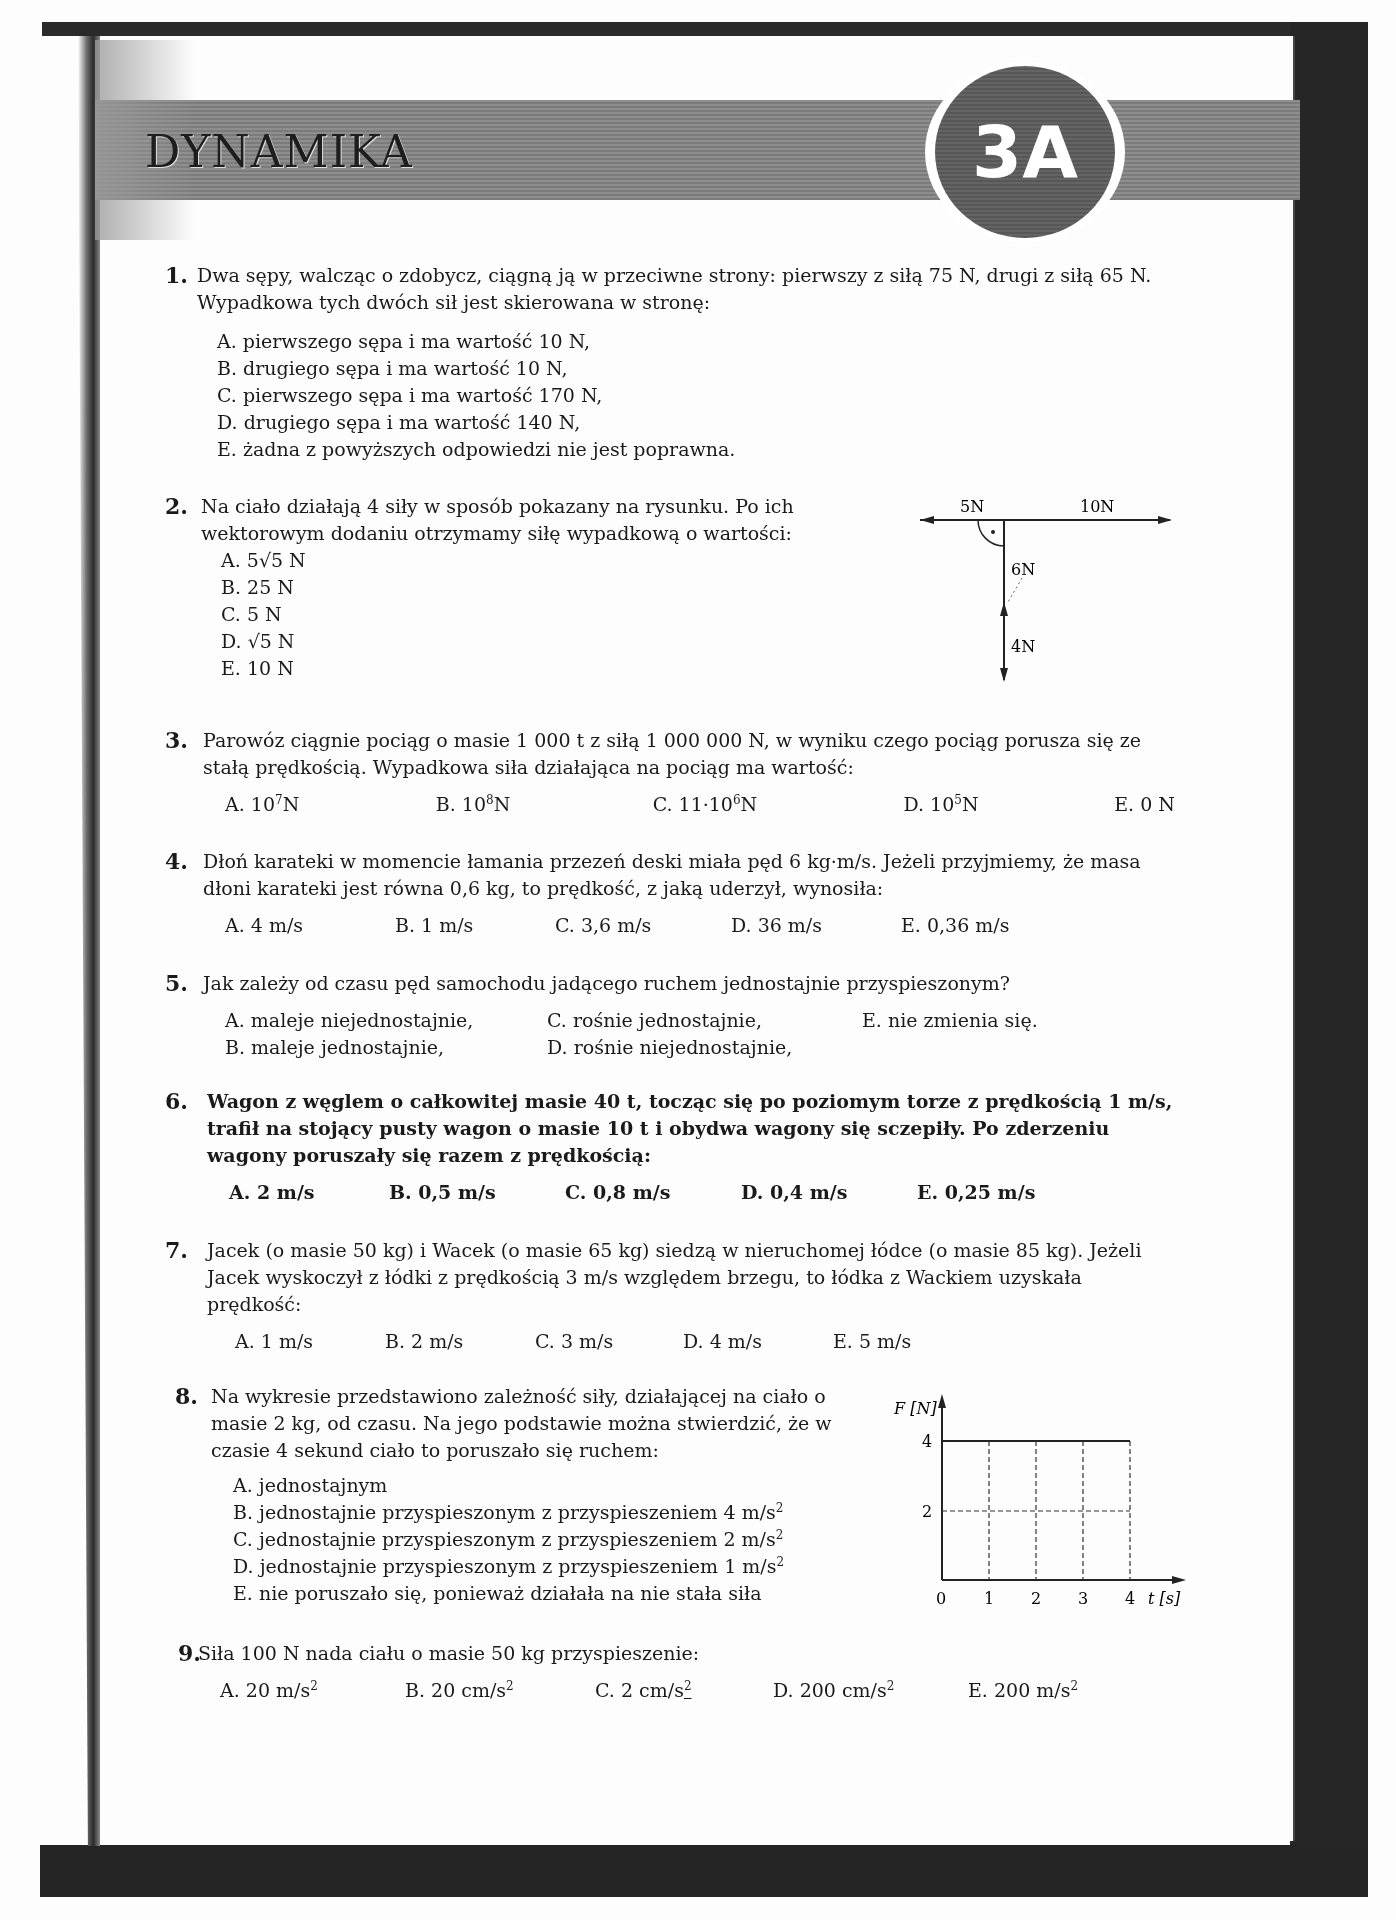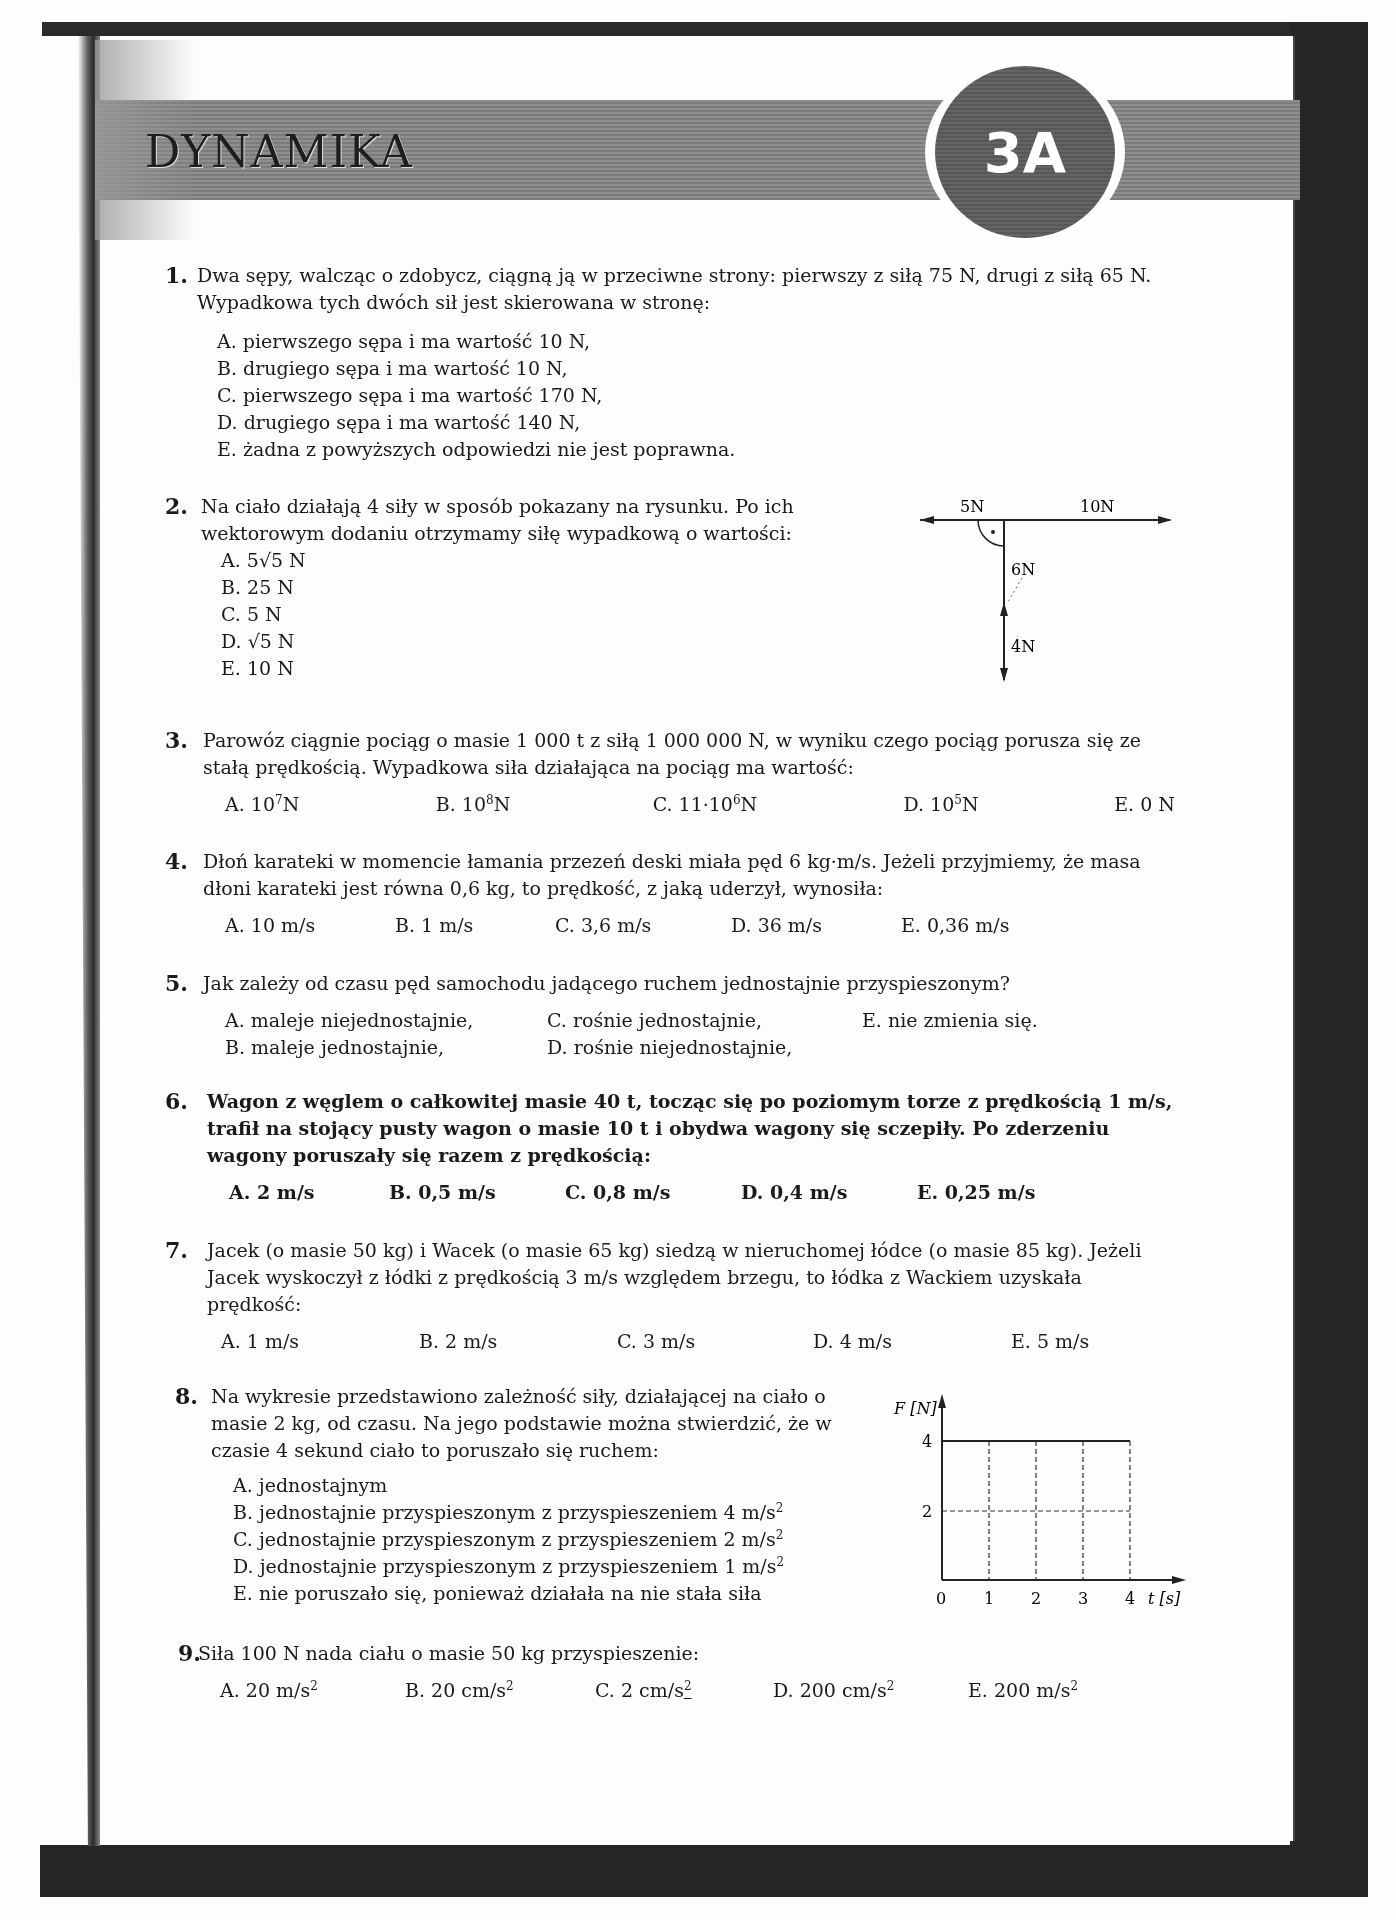--- a/index.html
+++ b/index.html
@@ -7,21 +7,21 @@
   .frame-top { position:absolute; left:42px; top:22px; width:1325px; height:14px; background:#2a2a2a; }
   .frame-right { position:absolute; left:1290px; top:22px; width:78px; height:1858px; background:#262626; }
   .frame-right-gap { position:absolute; left:1267px; top:36px; width:26px; height:1805px; background:#fdfdfd; border-right:2px solid #444; }
   .frame-bottom { position:absolute; left:40px; top:1845px; width:1328px; height:52px; background:#252525; }
   .frame-left { position:absolute; left:78px; top:36px; width:22px; height:1810px; background:linear-gradient(90deg,#fdfdfd 0%,#6a6a6a 40%,#2b2b2b 70%,#888 100%); clip-path:polygon(0 0,100% 0,100% 100%,45% 100%); }
   .banner { position:absolute; left:95px; top:100px; width:1205px; height:100px; background:repeating-linear-gradient(0deg,#7b7b7b 0 2px,#8e8e8e 2px 4px); }
   .banner-fade { position:absolute; left:95px; top:40px; width:100px; height:200px; background:linear-gradient(90deg,#9a9a9a,rgba(255,255,255,0)); opacity:.8; }
   .banner-title { position:absolute; left:145px; top:126px; font-family:"DejaVu Serif", serif; font-size:44px; letter-spacing:1px; color:#1e1e1e; text-shadow:1px 1px 0 #ddd; }
   .badge-ring { position:absolute; left:925px; top:62px; width:200px; height:180px; border-radius:50%; background:#fff; }
   .badge { position:absolute; left:935px; top:66px; width:180px; height:172px; border-radius:50%; background:repeating-linear-gradient(0deg,#575757 0 2px,#646464 2px 4px); display:flex; align-items:center; justify-content:center; }
-  .badge span { color:#fff; font-family:"DejaVu Sans", sans-serif; font-size:56px; font-weight:bold; }
+  .badge span { color:#fff; font-family:"DejaVu Sans", sans-serif; font-size:72px; font-weight:bold; }
 
   .q { position:absolute; font-size:19px; line-height:27px; }
   .qnum { position:absolute; font-weight:bold; font-size:22px; }
   .qtext { display:block; }
   .opt { display:block; }
   .row-opts { display:flex; }
   .row-opts span { display:inline-block; }
   sup { font-size:12px; line-height:0; }
 
   svg text { font-family:"DejaVu Serif", serif; }
@@ -99,21 +99,21 @@
       <span><span>E. 0 N</span></span>
     </div>
   </div>
 </div>
 
 <div class="q" style="left:165px; top:848px; width:1010px;">
   <span class="qnum" style="left:0; top:0;">4.</span>
   <div style="margin-left:38px;">
     <span class="qtext" style="width:975px;">Dłoń karateki w momencie łamania przezeń deski miała pęd 6 kg·m/s. Jeżeli przyjmiemy, że masa dłoni karateki jest równa 0,6 kg, to prędkość, z jaką uderzył, wynosiła:</span>
     <div class="row-opts" style="margin-left:22px; margin-top:10px;">
-      <span style="width:170px;">A. 10 m/s</span>
+      <span style="width:170px;">A. 4 m/s</span>
       <span style="width:160px;">B. 1 m/s</span>
       <span style="width:176px;">C. 3,6 m/s</span>
       <span style="width:170px;">D. 36 m/s</span>
       <span>E. 0,36 m/s</span>
     </div>
   </div>
 </div>
 
 <div class="q" style="left:165px; top:970px; width:1010px;">
   <span class="qnum" style="left:0; top:0;">5.</span>
@@ -140,21 +140,21 @@
       <span style="width:176px;">D. 0,4 m/s</span>
       <span>E. 0,25 m/s</span>
     </div>
   </div>
 </div>
 
 <div class="q" style="left:165px; top:1237px; width:1010px;">
   <span class="qnum" style="left:0; top:0;">7.</span>
   <div style="margin-left:42px;">
     <span class="qtext" style="width:970px;">Jacek (o masie 50 kg) i Wacek (o masie 65 kg) siedzą w nieruchomej łódce (o masie 85 kg). Jeżeli Jacek wyskoczył z łódki z prędkością 3 m/s względem brzegu, to łódka z Wackiem uzyskała prędkość:</span>
-    <div class="row-opts" style="margin-left:14px; margin-top:10px;gap:48px;">
+    <div class="row-opts" style="margin-left:28px; margin-top:10px;">
       <span style="width:150px;">A. 1 m/s</span>
       <span style="width:150px;">B. 2 m/s</span>
       <span style="width:148px;">C. 3 m/s</span>
       <span style="width:150px;">D. 4 m/s</span>
       <span>E. 5 m/s</span>
     </div>
   </div>
 </div>
 
 <div class="q" style="left:175px; top:1383px; width:700px;">

